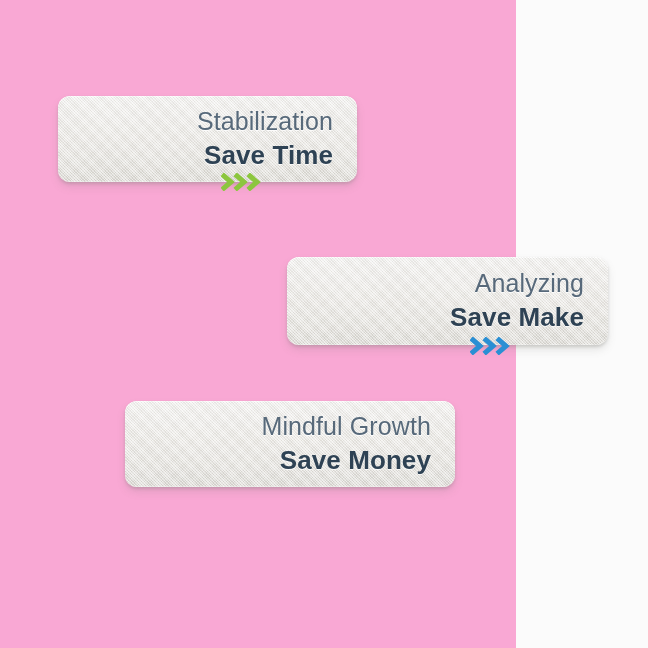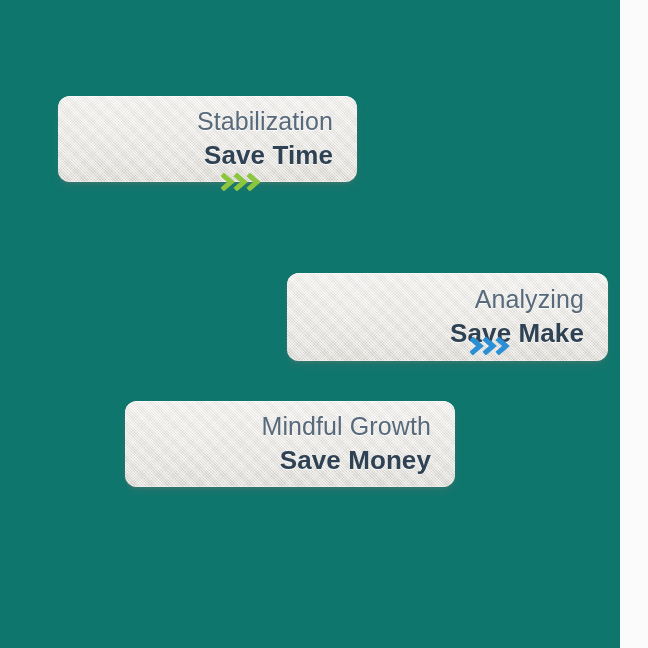--- a/index.html
+++ b/index.html
@@ -11,23 +11,23 @@
     width: 648px;
     height: 648px;
     background: #fbfbfb;
     font-family: "Liberation Sans", sans-serif;
     overflow: hidden;
     position: relative;
   }
 
   #stage {
     position: relative;
-    width: 620px;
+    width: 516px;
     height: 648px;
-    background: #0f766e;
+    background: #f9a8d4;
     text-decoration: underline;
   }
 
   
   .card {
     position: absolute;
     box-sizing: border-box;
     border-radius: 12px;
     background:
       linear-gradient(to bottom,
@@ -100,21 +100,21 @@
     z-index: 5;
     display: flex;
     align-items: center;
     gap: 1px;
     line-height: 0;
   }
   .chevrons svg { display: block; }
 
   
   #card-0 { left: 58px;  top: 96px;  width: 299px; height: 86px; }
-  #card-1 { left: 287px; top: 273px; width: 321px; height: 88px; }
+  #card-1 { left: 287px; top: 257px; width: 321px; height: 88px; }
   #card-2 { left: 125px; top: 401px; width: 330px; height: 86px; }
 
   #chev-0 { left: 221px; top: 173px; }
   #chev-1 { left: 470px; top: 337px; }
 </style>
 </head>
 <body style="background: rgb(251, 251, 251);">
 
 <div id="stage">
 

